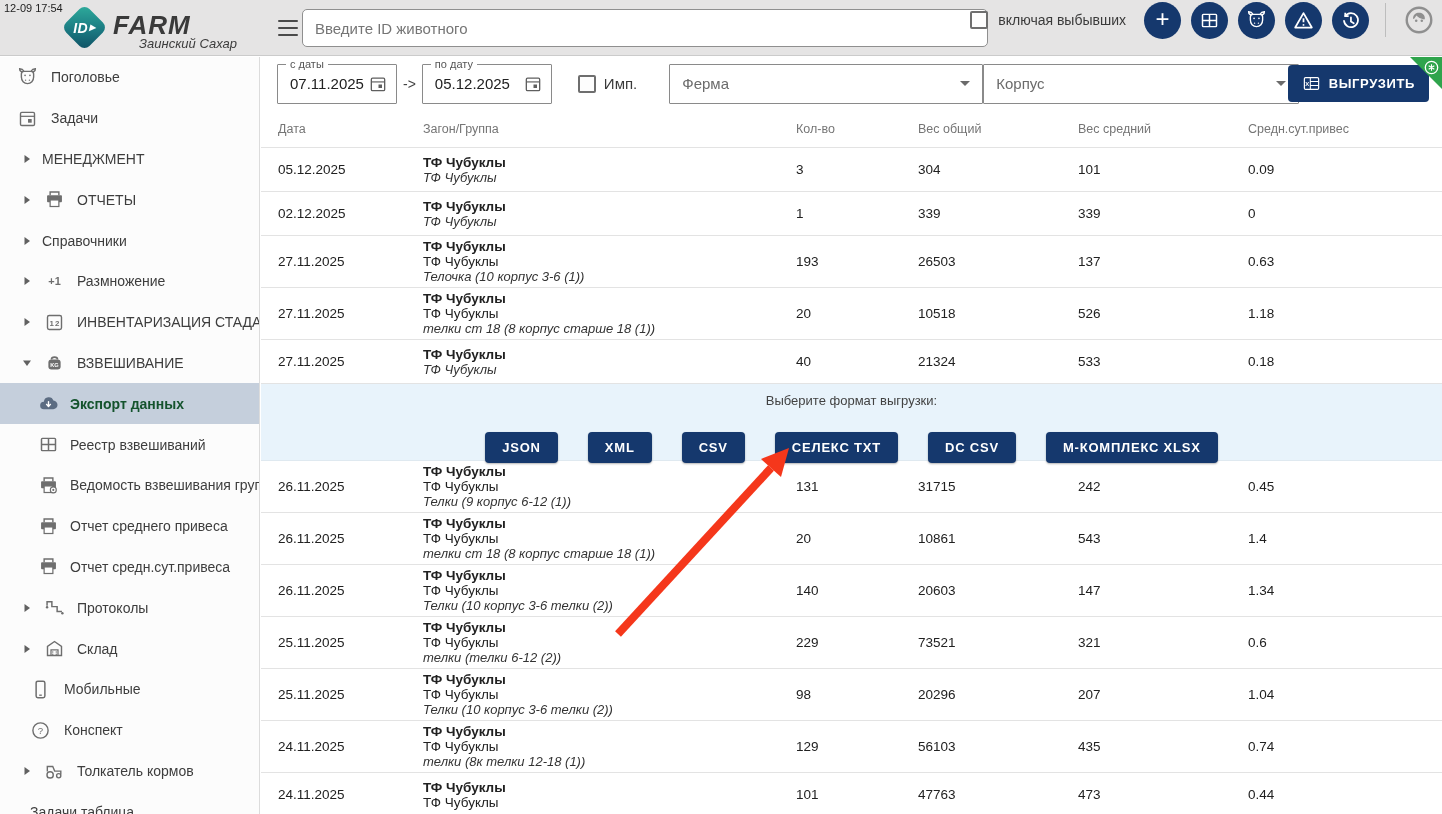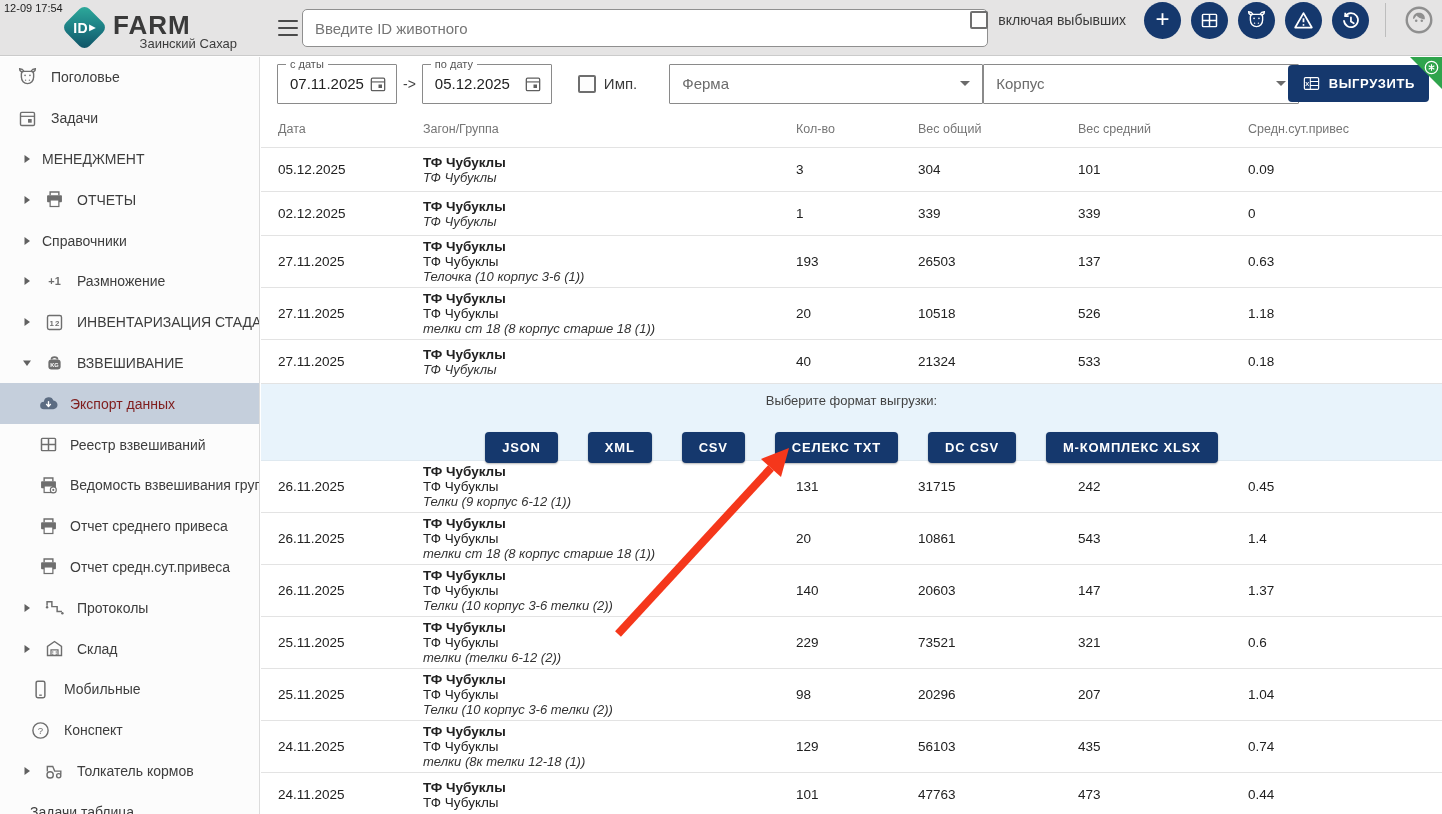--- a/index.html
+++ b/index.html
@@ -3,21 +3,21 @@
 <meta charset="utf-8">
 <style>
   * { box-sizing: border-box; margin: 0; padding: 0; }
   html,body { width:1442px; height:814px; overflow:hidden; }
   body { font-family:"Liberation Sans", sans-serif; background:#fff; position:relative; color:#212121; }
   svg text { font-family:"Liberation Sans", sans-serif; }
 
   
   .topbar { position:absolute; left:0; top:0; width:1442px; height:56px; background:#e5e4e4; border-bottom:1px solid #cbcbcb; z-index:20; }
   .clock { position:absolute; left:4px; top:2px; font-size:11px; color:#222; }
-  .logo-wrap { position:absolute; left:0; top:0; width:260px; height:44px; }
+  .logo-wrap { position:absolute; left:0; top:0; width:260px; height:44px;font-style:italic; }
   .diamond { position:absolute; left:68px; top:11px; width:33px; height:33px; transform:rotate(45deg); border-radius:7px; background:linear-gradient(135deg,#2fae9d 0%,#1b7a82 55%,#0f4f63 100%); }
   .diamond-txt { position:absolute; left:68px; top:11px; width:33px; height:33px; display:flex; align-items:center; justify-content:center; color:#fff; font-weight:bold; font-size:14px; letter-spacing:0.5px; }
   .diamond-play { font-size:8px; margin-left:1px; }
   .brand-name { position:absolute; left:113px; top:10px; font-size:26px; font-weight:bold; color:#3a3a3a; letter-spacing:1px; }
   .brand-sub { position:absolute; left:0; top:36px; width:237px; text-align:right; font-size:13px; color:#3c3c3c; }
   .hamburger { position:absolute; left:278px; top:20px; width:20px; height:16px; display:flex; flex-direction:column; justify-content:space-between; cursor:pointer; }
   .hamburger i { display:block; height:2px; background:#4a4a4a; border-radius:1px; }
   .search-input { position:absolute; left:302px; top:9px; width:686px; height:38px; border:1px solid #8f8f8f; border-radius:5px; background:#fff; padding:0 12px; font-size:15px; color:#212121; outline:none; font-family:"Liberation Sans", sans-serif; }
   .search-input::placeholder { color:#757575; }
   .tb-right { position:absolute; right:6px; top:0; height:40px; display:flex; align-items:center; gap:10px; }
@@ -33,21 +33,21 @@
   
   .sidebar { position:absolute; left:0; top:57px; width:260px; bottom:0; background:#fcfcfc; border-right:1px solid #dcdcdc; overflow:hidden; z-index:10; }
   .sitem { height:40.8px; display:flex; align-items:center; font-size:14px; color:#3d3d3d; cursor:pointer; white-space:nowrap; }
   .sitem .ic { width:21px; height:21px; color:#6e6e6e; flex:0 0 auto; }
   .arr { width:10px; height:10px; margin-left:7px; flex:0 0 auto; color:#616161; }
   .s-plain { padding-left:17px; } .s-plain .slabel { margin-left:13px; }
   .s-exp { padding-left:15px; } .s-exp .ic { margin-left:12px; } .s-exp .slabel { margin-left:12px; }
   .s-exp.noicon .slabel { margin-left:10px; }
   .s-child { padding-left:38px; } .s-child .slabel { margin-left:11px; }
   .selected { background:#c5cfdc; }
-  .selected .slabel { color:#7f1d1d; font-weight:400; }
+  .selected .slabel { color:#14532d; font-weight:700; }
   .selected .ic { color:#5c6c82; }
 
   
   .main { position:absolute; left:261px; top:57px; right:0; bottom:0; background:#fff; overflow:hidden; }
   .filterbar { height:53px; display:flex; align-items:center; position:relative; }
   .field { position:relative; height:40px; border:1px solid #8a8a8a; border-radius:1px; background:#fff; display:flex; align-items:center; padding:0 8px 0 12px; }
   .flabel { position:absolute; top:-7px; left:8px; background:#fff; padding:0 4px; font-size:11px; color:#555; }
   .fvalue { font-size:15px; color:#212121; flex:1; }
   .fph { font-size:15px; color:#6b6b6b; flex:1; }
   .cal-ic { width:20px; height:20px; color:#5f5f5f; cursor:pointer; }
@@ -528,21 +528,21 @@
   <div class="grid-cols trow">
     <div>26.11.2025</div>
     <div class="grp">
         <div class="g-b">ТФ Чубуклы</div>
         <div class="g-p">ТФ Чубуклы</div>
         <div class="g-i">Телки (10 корпус 3-6 телки (2))</div>
       </div>
     <div>140</div>
     <div>20603</div>
     <div>147</div>
-    <div>1.37</div>
+    <div>1.34</div>
   </div>
   <div class="grid-cols trow">
     <div>25.11.2025</div>
     <div class="grp">
         <div class="g-b">ТФ Чубуклы</div>
         <div class="g-p">ТФ Чубуклы</div>
         <div class="g-i">телки (телки 6-12 (2))</div>
       </div>
     <div>229</div>
     <div>73521</div>

